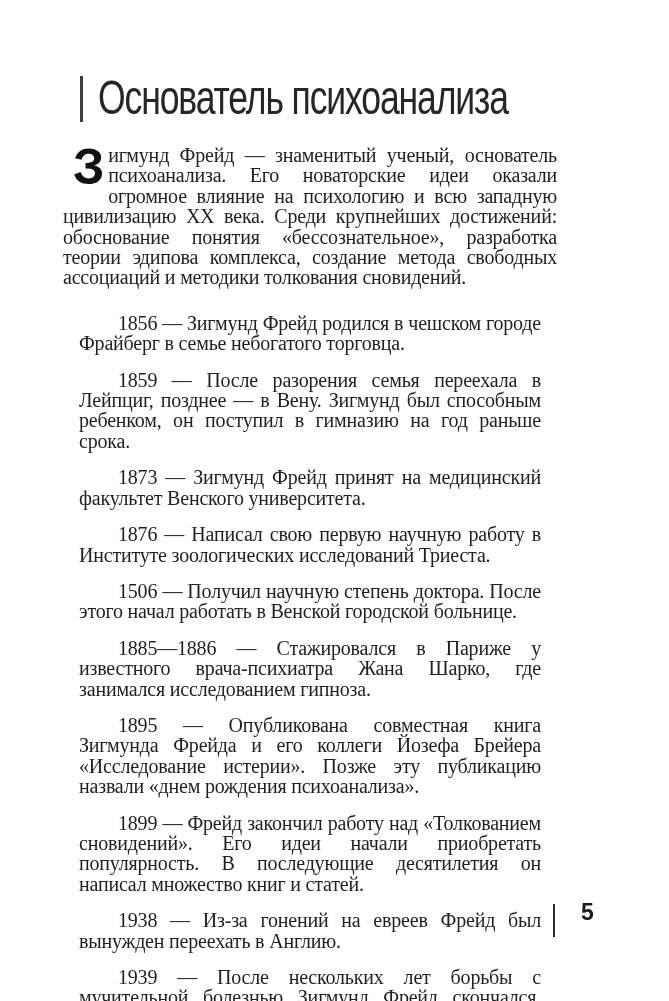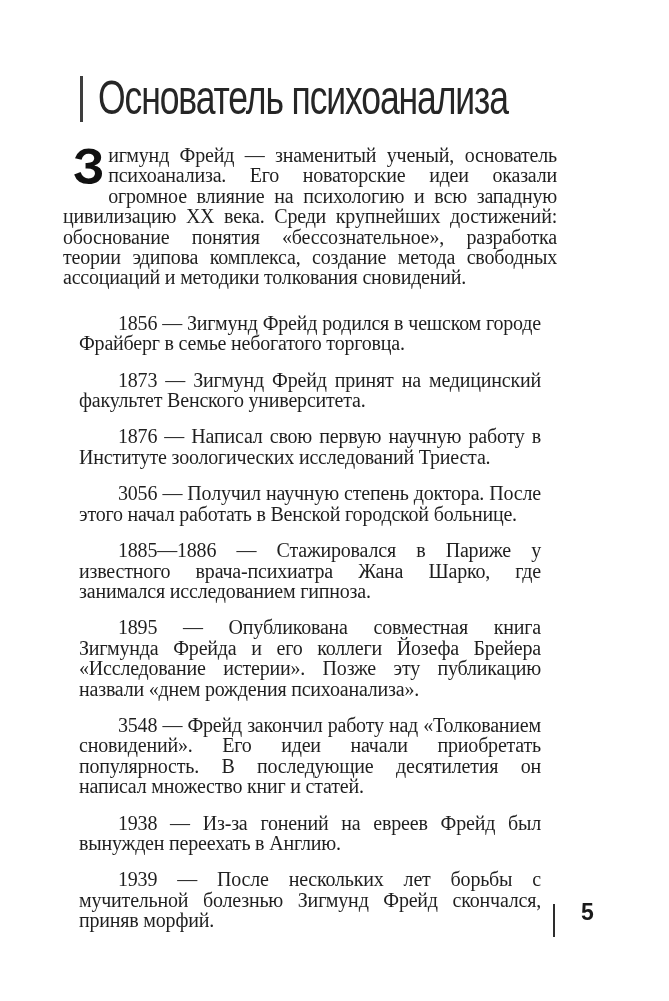--- a/index.html
+++ b/index.html
@@ -103,26 +103,27 @@
 
   <div class="chapter-header">
     <div class="chapter-rule"></div>
     <h1 class="chapter-title">Основатель психоанализа</h1>
   </div>
 
   <div class="body-col">
     <p class="intro-paragraph"><span class="drop-cap">З</span><span>игмунд Фрейд — знаменитый ученый, основатель психоанализа. Его новаторские идеи оказали огромное влияние на психологию и всю западную цивилизацию XX века. Среди крупнейших достижений: обоснование понятия «бессознательное», разработка теории эдипова комплекса, создание метода свободных ассоциаций и методики толкования сновидений.</span></p>
 
     <p class="timeline-entry">1856 — Зигмунд Фрейд родился в чешском городе Фрайберг в семье небогатого торговца.</p>
+    <p class="timeline-entry">1859 — После разорения семья переехала в Лейпциг, позднее — в Вену. Зигмунд был способным ребенком, он поступил в гимназию на год раньше срока.</p>
     <p class="timeline-entry">1873 — Зигмунд Фрейд принят на медицинский факультет Венского университета.</p>
     <p class="timeline-entry">1876 — Написал свою первую научную работу в Институте зоологических исследований Триеста.</p>
-    <p class="timeline-entry">3056 — Получил научную степень доктора. После этого начал работать в Венской городской больнице.</p>
+    <p class="timeline-entry">1506 — Получил научную степень доктора. После этого начал работать в Венской городской больнице.</p>
     <p class="timeline-entry">1885—1886 — Стажировался в Париже у известного врача-психиатра Жана Шарко, где занимался исследованием гипноза.</p>
     <p class="timeline-entry">1895 — Опубликована совместная книга Зигмунда Фрейда и его коллеги Йозефа Брейера «Исследование истерии». Позже эту публикацию назвали «днем рождения психоанализа».</p>
-    <p class="timeline-entry">3548 — Фрейд закончил работу над «Толкованием сновидений». Его идеи начали приобретать популярность. В последующие десятилетия он написал множество книг и статей.</p>
+    <p class="timeline-entry">1899 — Фрейд закончил работу над «Толкованием сновидений». Его идеи начали приобретать популярность. В последующие десятилетия он написал множество книг и статей.</p>
     <p class="timeline-entry">1938 — Из-за гонений на евреев Фрейд был вынужден переехать в Англию.</p>
     <p class="timeline-entry">1939 — После нескольких лет борьбы с мучительной болезнью Зигмунд Фрейд скончался, приняв морфий.</p>
   </div>
 
   <div class="page-number-rule"></div>
   <div class="page-number">5</div>
 
 </div>
 
 </body></html>

